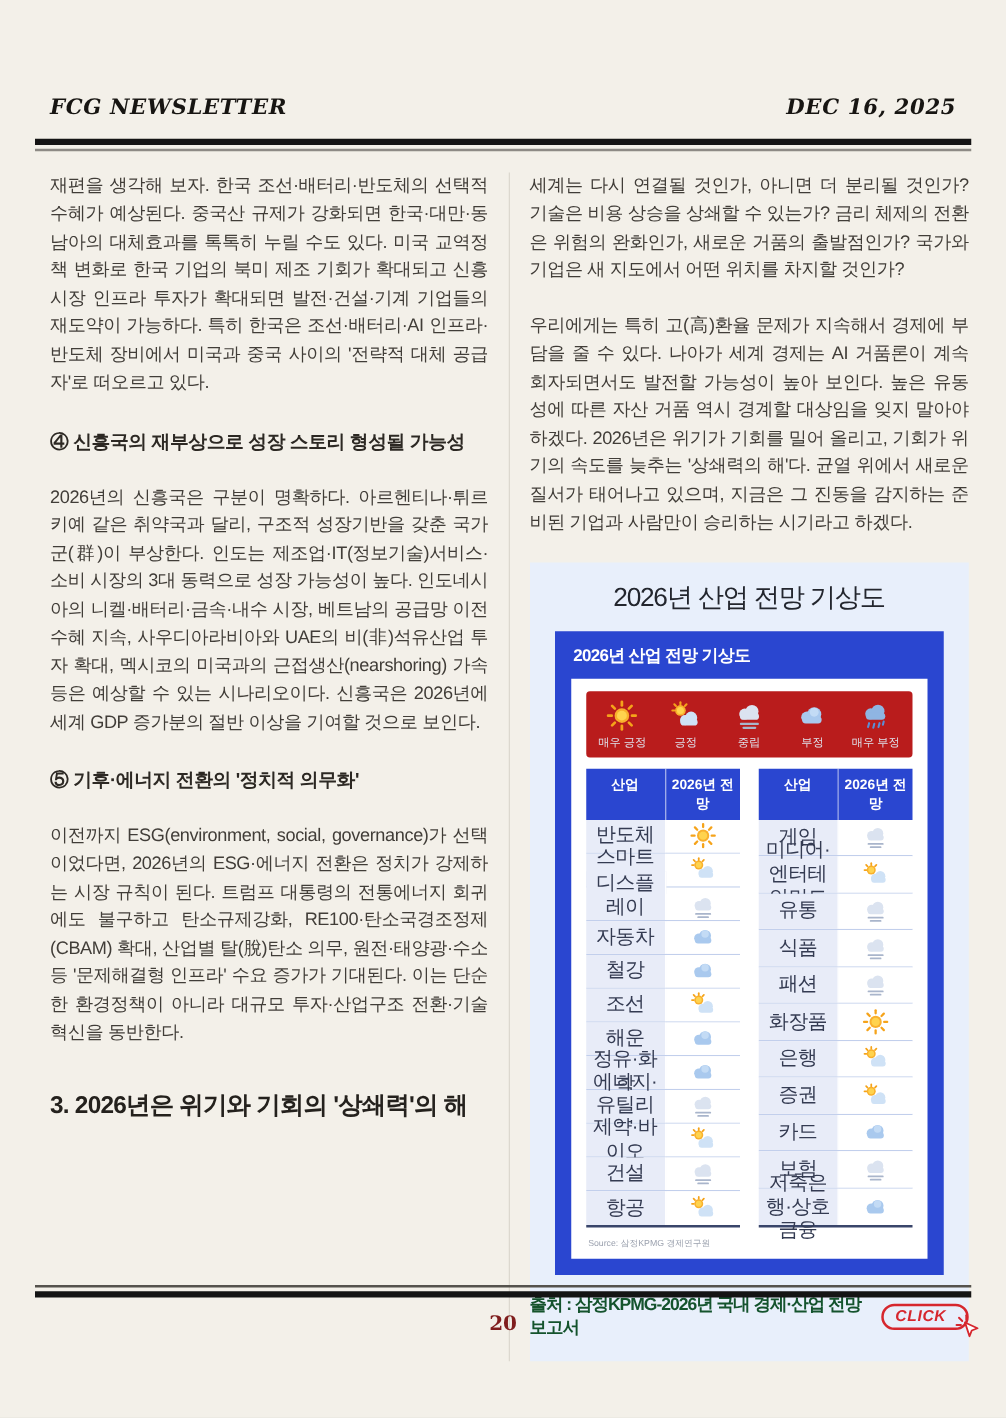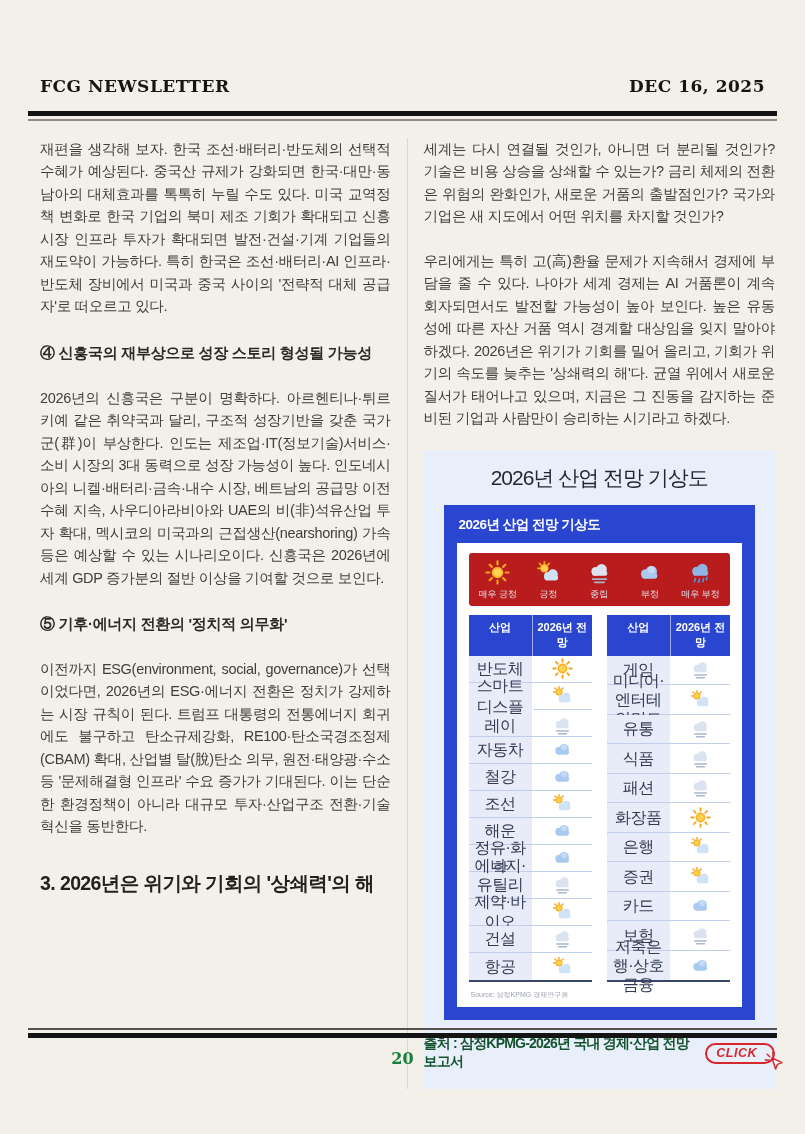--- a/index.html
+++ b/index.html
@@ -2,21 +2,21 @@
 <html><head>
 <meta charset="utf-8">
 <style>
   * { margin:0; padding:0; box-sizing:border-box; }
   html,body { background:#e8e5de; }
   .page {
     width:805px; height:1134px; margin:0 auto; position:relative; overflow:hidden;
     background:#f3f0e9; font-family:"Liberation Sans", sans-serif; color:#3f3b36;
   }
   
-  .header { display:flex; justify-content:space-between; align-items:baseline; padding:76px 40px 0 40px; }
+  .header { display:flex; justify-content:space-between; align-items:baseline; padding:76px 40px 0 40px;font-style:italic; }
   .masthead, .issue-date {
     font-family:"DejaVu Serif", serif; font-weight:bold; font-size:17px; color:#171512; letter-spacing:.5px;
   }
   .rules { margin:15px 28px 0 28px; }
   .rule-thick { height:5px; background:#141414; }
   .rule-thin  { height:2px; background:#8d8a85; margin-top:3px; }
   
   .columns { display:flex; padding:17px 30px 0 40px; gap:0; }
   .col { width:50%; }
   .col-left  { padding-right:16px; border-right:1px solid #dcd8cf; }
@@ -49,21 +49,21 @@
   .inner-source { font-size:7px; color:#9ba1ae; margin:8px 0 2px 2px; }
   .caption-row { display:flex; align-items:center; justify-content:center; gap:12px; margin-top:15px; }
   .caption-text { font-size:14px; font-weight:bold; color:#14532d; letter-spacing:-0.8px; }
   .click-badge { position:relative; border:2px solid #d6272e; border-radius:14px; color:#d6272e; font-weight:bold; font-style:italic; font-size:12.5px; padding:1px 16px 2px 9px; letter-spacing:.5px; cursor:pointer; }
   .click-badge .cursor-wrap { position:absolute; right:-12px; bottom:-10px; }
   .click-badge .cursor-wrap svg { width:22px; height:22px; display:block; }
   
   .footer { position:absolute; left:28px; right:28px; top:1028px; }
   .footer .rule-thin2 { height:2px; background:#55524d; }
   .footer .rule-thick2 { height:5px; background:#141414; margin-top:3px; }
-  .page-number { text-align:center; font-family:"DejaVu Serif", serif; font-weight:bold; font-size:16px; color:#15803d; margin-top:11px; }
+  .page-number { text-align:center; font-family:"DejaVu Serif", serif; font-weight:bold; font-size:16px; color:#7f1d1d; margin-top:11px; }
 </style>
 </head>
 <body>
 
 <div class="page">
 
   <div class="header">
     <div class="masthead">FCG NEWSLETTER</div>
     <div class="issue-date">DEC 16, 2025</div>
   </div>

